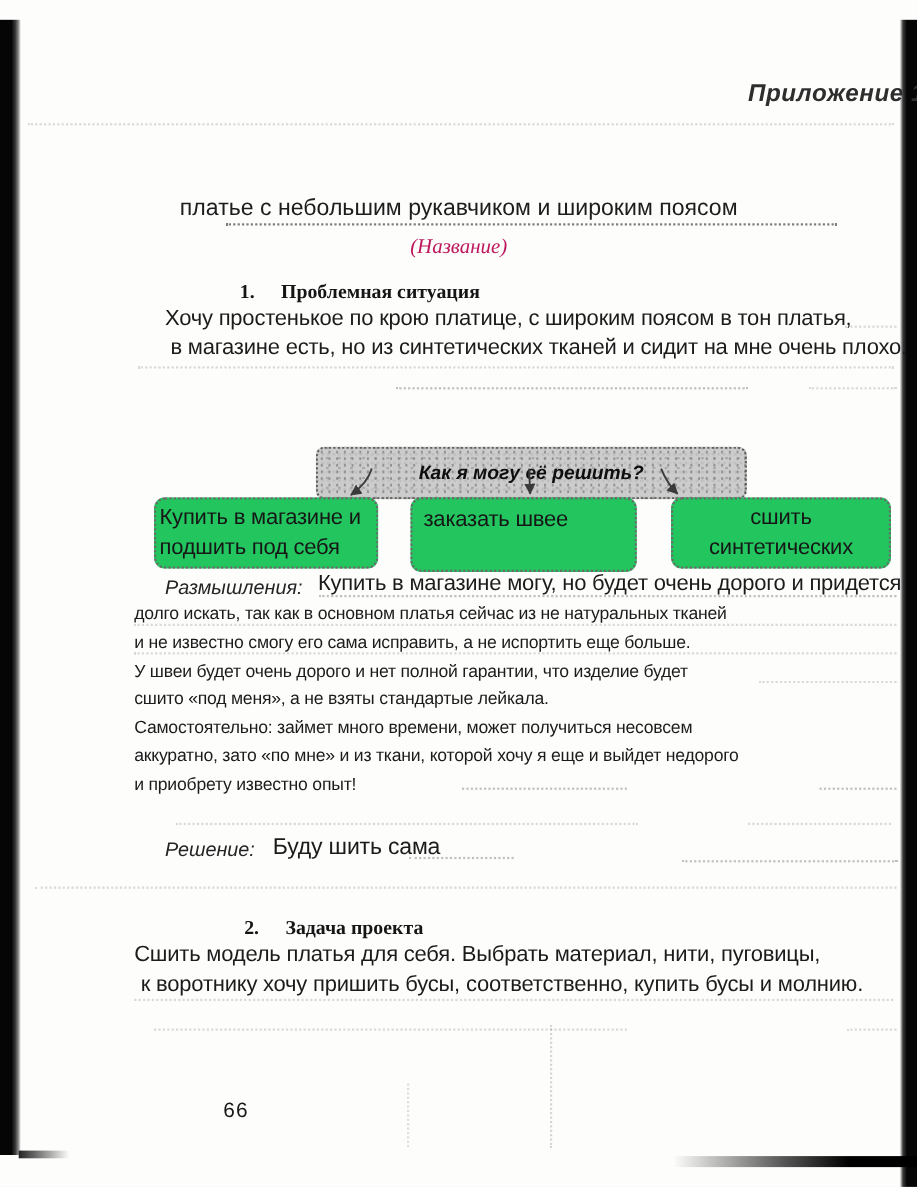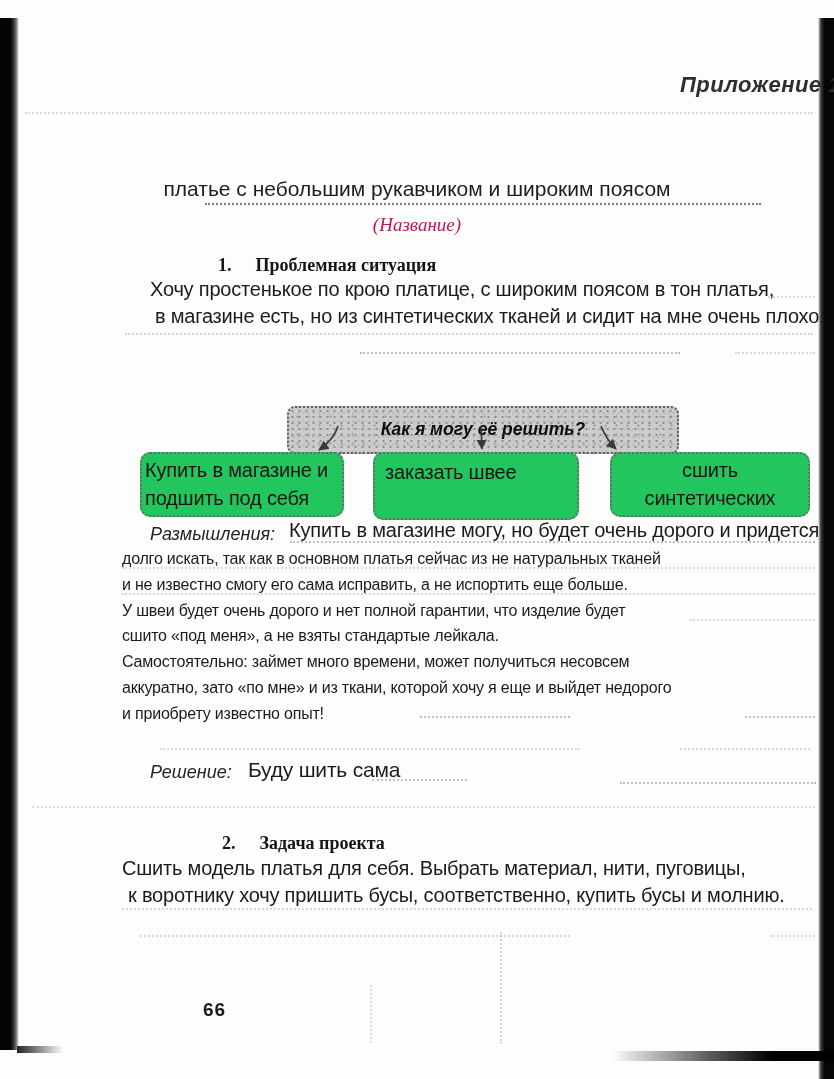--- a/index.html
+++ b/index.html
@@ -56,21 +56,21 @@
   .opt{position:absolute;top:452px;height:59px;border:2px dotted #6a6a6a;border-radius:10px;
     font-size:20px;letter-spacing:-0.2px;color:#161616;background:#22c55e;}
   .opt1{left:140px;width:197px;padding:2px 0 0 3px;line-height:28px;}
   .opt2{left:373px;width:192px;padding:5px 0 0 10px;line-height:26px;}
   .opt3{left:610px;width:196px;padding:2px 0 0 0;line-height:28px;text-align:center;}
   .refl-first{position:absolute;left:289px;top:519px;font-size:20px;letter-spacing:-0.2px;white-space:nowrap;}
   .refl-cont{position:absolute;left:122px;top:546px;width:700px;line-height:25.8px;
     font-size:16px;letter-spacing:-0.2px;}
   .refl-cont div{white-space:nowrap;}
   .decision-value{position:absolute;left:232px;top:758px;font-size:21px;letter-spacing:-0.2px;margin-left:16px;}
-  .page-number{position:absolute;left:203px;top:999px;font-weight:bold;font-size:19px;
+  .page-number{position:absolute;left:203px;top:999px;font-weight:normal;font-size:19px;
     letter-spacing:1px;color:#1a1a1a;}
 </style>
 </head>
 <body>
 
 <div class="page">
 
   <div class="edge-left"></div>
   <div class="edge-right"></div>
   <div class="edge-bottom"></div>

